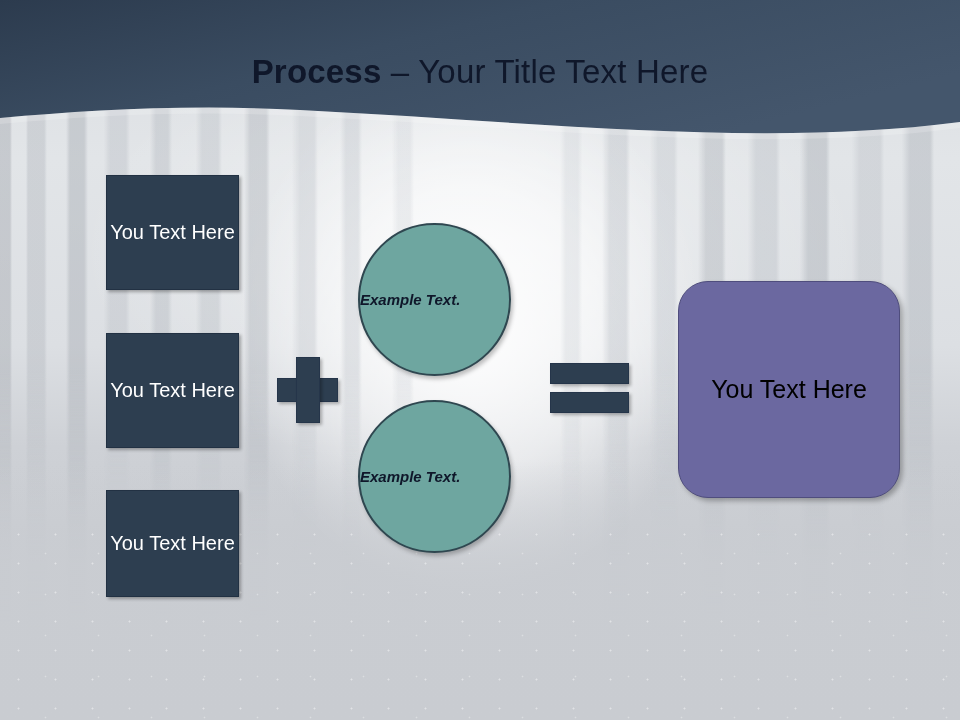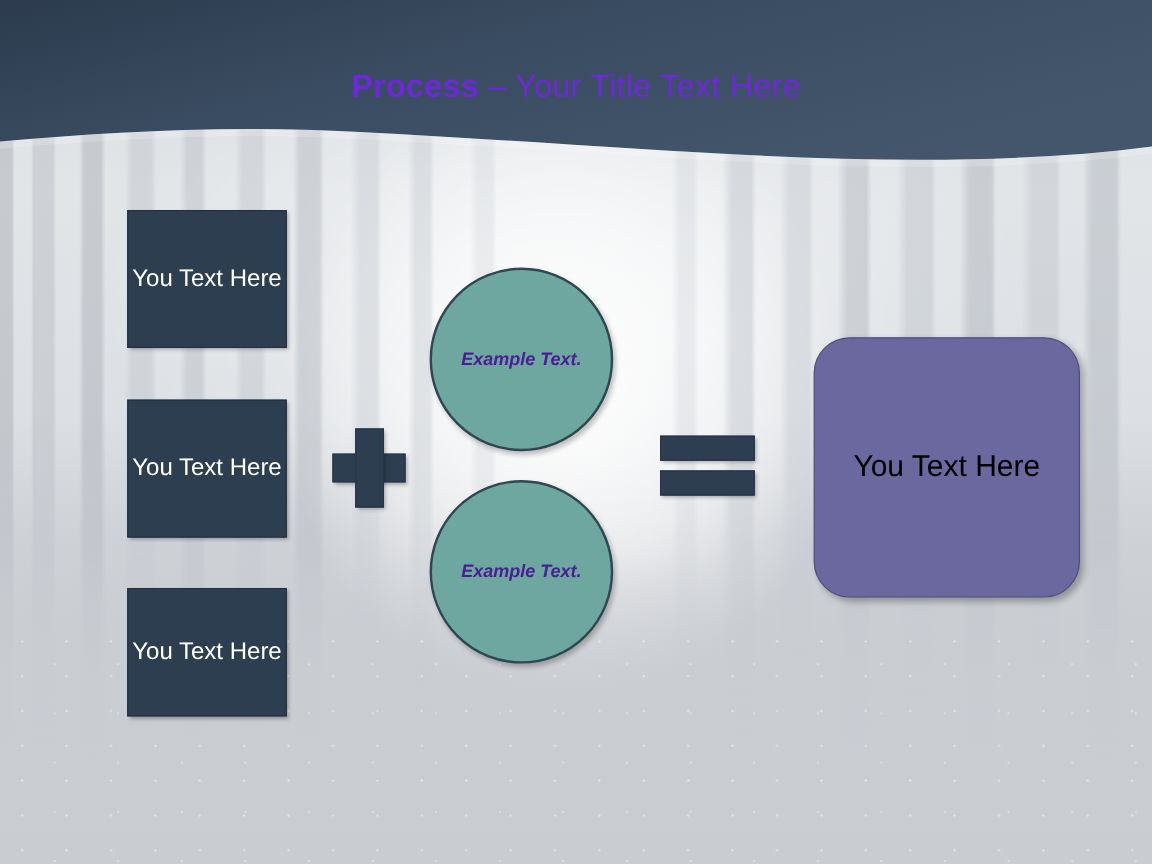--- a/index.html
+++ b/index.html
@@ -80,22 +80,22 @@
     position: absolute;
     left: 0; top: 0;
     width: 960px; height: 140px;
   }
   .header svg { display: block; }
   .title {
     position: absolute;
     left: 0; top: 52px;
     width: 960px;
     text-align: center;
-    color: #6d28d9;
-    font-size: 27px;
+    color: #0f172a;
+    font-size: 33px;
     line-height: 40px;
     letter-spacing: 0.2px;
     white-space: nowrap;
   }
   .title .bold { font-weight: bold; }
   .title .light { font-weight: normal; }
 
   
   .dark-box {
     position: absolute;
@@ -133,28 +133,28 @@
   .plus .bar-v { left: 19px; top: 0; width: 24px; height: 66px; }
 
   
   .circle {
     position: absolute;
     width: 153px; height: 153px;
     border-radius: 50%;
     background: #6ea6a0;
     border: 2px solid #2f4750;
     box-shadow: 2px 3px 4px rgba(0,0,0,0.25);
-    color: #4c1d95;
+    color: #0f172a;
     font-size: 15px;
     line-height: 26px;
     font-weight: bold;
     font-style: italic;
     display: flex;
     align-items: center;
-    justify-content: center;
+    justify-content: flex-start;
     text-align: center;
     box-sizing: border-box;
   }
   .circle-1 { left: 358px; top: 223px; }
   .circle-2 { left: 358px; top: 400px; }
 
   
   .equals {
     position: absolute;
     left: 550px; top: 363px;

